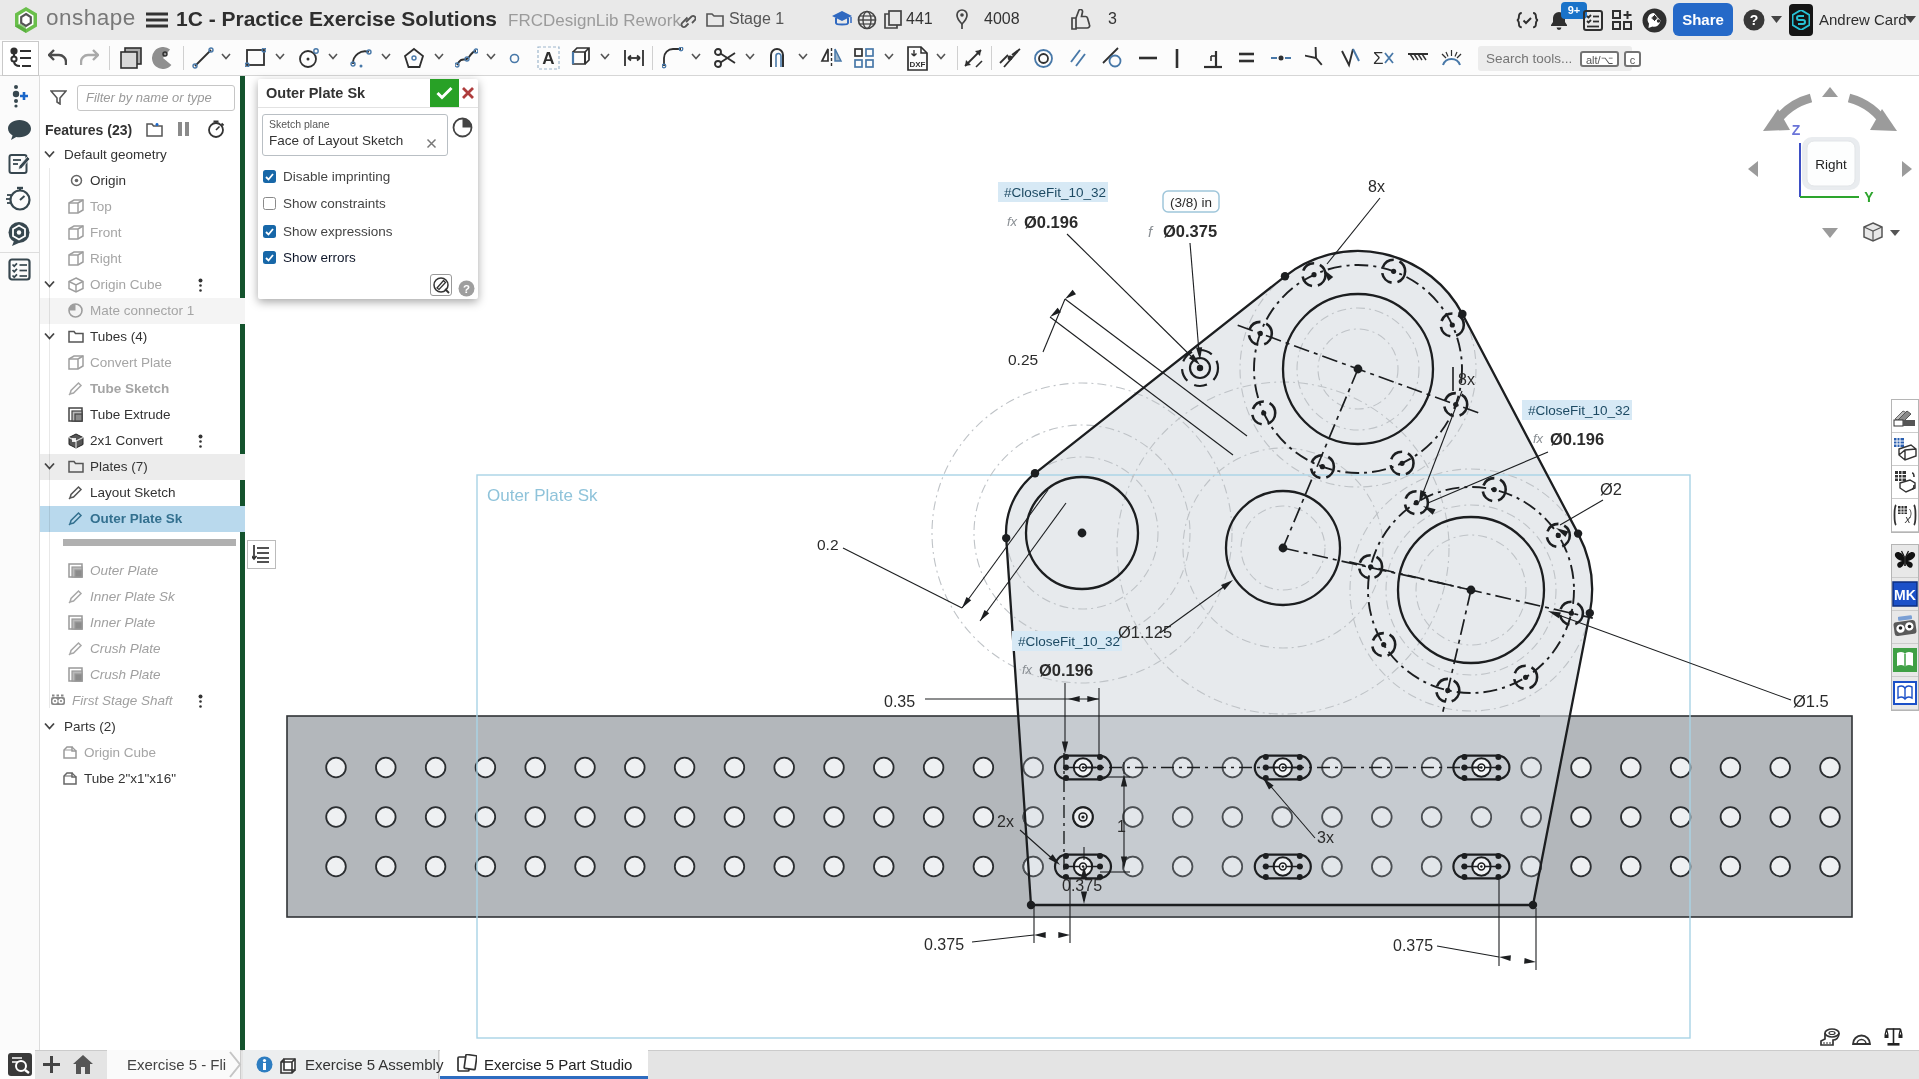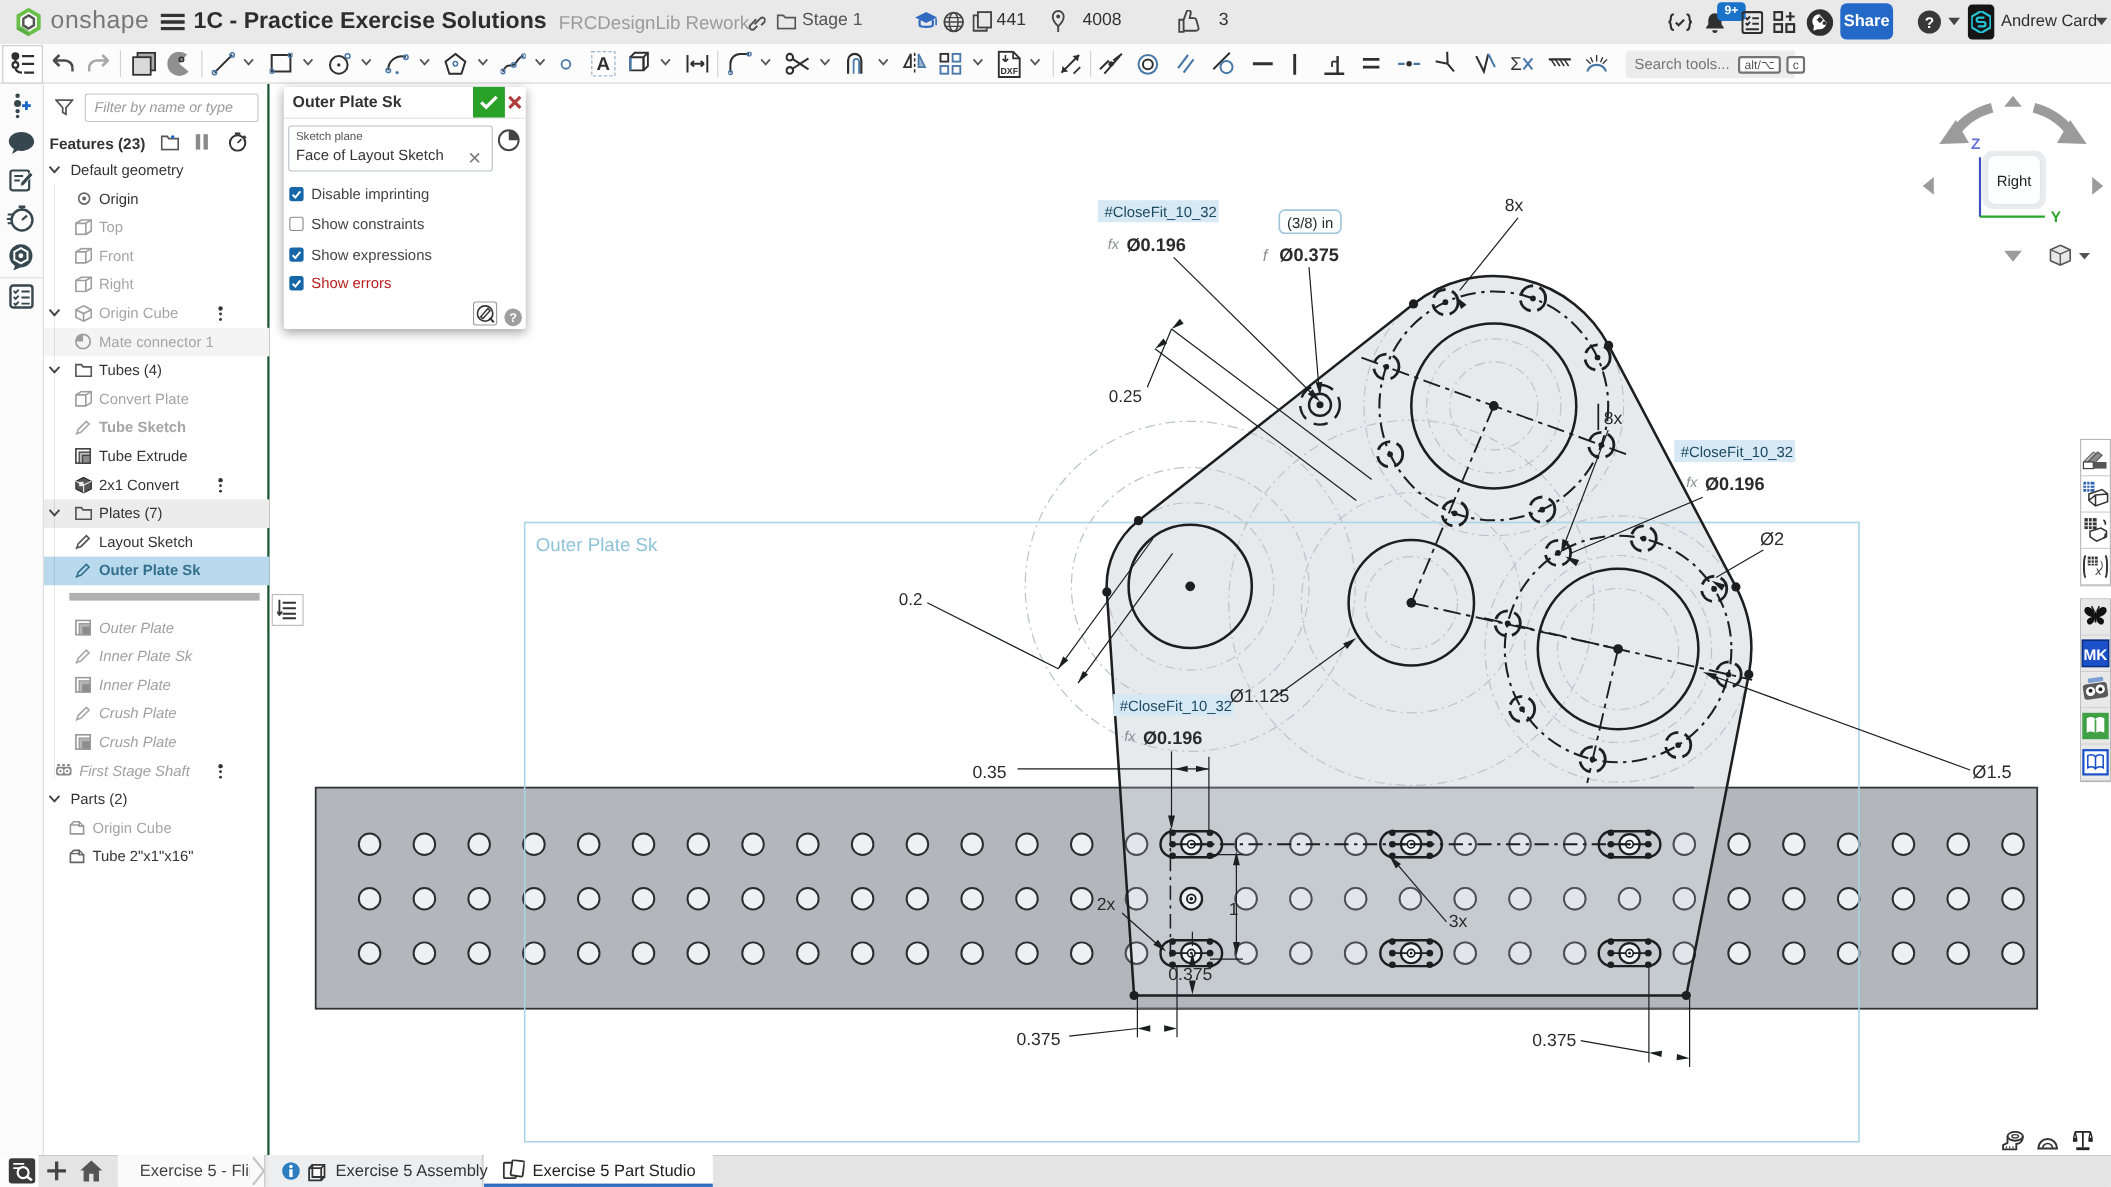--- a/index.html
+++ b/index.html
@@ -1,21 +1,21 @@
 <!DOCTYPE html>
 <html><head><meta charset="utf-8">
 <style>
 * { margin:0; padding:0; box-sizing:border-box; }
 html,body { width:1919px; height:1079px; overflow:hidden; background:#fff;
   font-family:"Liberation Sans", sans-serif; }
 .abs { position:absolute; }
 #topbar { left:0; top:0; width:1919px; height:40px; background:#e9e9e9; z-index:30; }
 #toolbar { left:0; top:40px; width:1919px; height:36px; background:#fcfcfc; border-bottom:1px solid #d6d6d6; z-index:30; }
 #leftstrip { left:0; top:76px; width:40px; height:974px; background:#fbfbfb; border-right:1px solid #ddd; z-index:25; }
-#featpanel { left:40px; top:76px; width:205px; height:974px; background:#fff; border-right:2px solid #14532d; z-index:25; }
+#featpanel { left:40px; top:76px; width:205px; height:974px; background:#fff; border-right:5px solid #14532d; z-index:25; }
 #cv { position:absolute; left:0; top:0; z-index:1; }
 #dialog { left:258px; top:79px; width:220px; height:220px; background:#fff; border-radius:2px;
   box-shadow:0 3px 10px rgba(0,0,0,0.35); z-index:40; }
 #bottombar { left:0; top:1050px; width:1919px; height:29px; background:#e4e4e4; border-top:1px solid #cbcbcb; z-index:30; }
 .row { position:absolute; left:0; width:205px; height:26px; }
 .row span { position:absolute; top:5px; font-size:13.5px; color:#333; white-space:nowrap; }
 .icon { position:absolute; }
 text { font-family:"Liberation Sans", sans-serif; }
 svg { display:block; }
 .kcap { display:inline-block; background:#fff; border:2px solid #737373; border-radius:3px;
@@ -470,21 +470,21 @@
       <path d="M12 5 a6.5 6.5 0 0 0 -5 10.5 l-0.5 4.5 l4 -1.5 a6.5 6.5 0 0 0 8 -6" fill="#fff"></path>
       <g fill="#2f2f2f">
         <circle cx="12.5" cy="10" r="2.2"></circle>
         <circle cx="16.5" cy="13" r="1.7"></circle>
       </g>
       <g stroke="#2f2f2f" stroke-width="1">
         <line x1="12.5" y1="7" x2="12.5" y2="13"></line>
         <line x1="9.5" y1="10" x2="15.5" y2="10"></line>
       </g>
     </svg>
-<div class="abs" style="left:1673px;top:3px;width:48px;height:33px;background:#2569c8;border-radius:6px;color:#fff;font-size:15px;font-weight:bold;text-align:center;line-height:33px">Share</div>
+<div class="abs" style="left:1673px;top:3px;width:60px;height:33px;background:#2569c8;border-radius:6px;color:#fff;font-size:15px;font-weight:bold;text-align:center;line-height:33px">Share</div>
 <svg class="abs" style="left:1743px;top:9px" width="22" height="22" viewBox="0 0 22 22">
       <circle cx="11" cy="11" r="10.5" fill="#383838"></circle>
       <text x="11" y="16" font-size="14" font-weight="bold" fill="#fff" text-anchor="middle">?</text>
     </svg>
 <svg class="abs" style="left:1771px;top:16px" width="11" height="7" viewBox="0 0 11 7">
       <polygon points="0,0 11,0 5.5,7" fill="#444"></polygon>
     </svg>
 <div class="abs" style="left:1789px;top:4px;width:24px;height:32px;background:#151515;border-radius:4px"></div>
 <svg class="abs" style="left:1792px;top:10px" width="18" height="20" viewBox="0 0 18 20">
       <path d="M9 0 L17.5 5 V15 L9 20 L0.5 15 V5 Z" fill="none" stroke="#27c2d6" stroke-width="2"></path>
@@ -1042,21 +1042,21 @@
 <div class="abs" style="left:25px;top:117px;font-size:13.5px;color:#444">Show constraints</div>
 <div class="abs" style="left:5px;top:146px;width:13px;height:13px;background:#1767a8;border-radius:2.5px"></div>
 <svg class="abs" style="left:7px;top:149px" width="9" height="8" viewBox="0 0 9 8">
       <path d="M1 4 L3.5 6.5 L8 1" fill="none" stroke="#fff" stroke-width="1.8"></path>
     </svg>
 <div class="abs" style="left:25px;top:145px;font-size:13.5px;color:#444">Show expressions</div>
 <div class="abs" style="left:5px;top:172px;width:13px;height:13px;background:#1767a8;border-radius:2.5px"></div>
 <svg class="abs" style="left:7px;top:175px" width="9" height="8" viewBox="0 0 9 8">
       <path d="M1 4 L3.5 6.5 L8 1" fill="none" stroke="#fff" stroke-width="1.8"></path>
     </svg>
-<div class="abs" style="left:25px;top:171px;font-size:13.5px;color:#b91c1c">Show errors</div>
+<div class="abs" style="left:25px;top:171px;font-size:13.5px;color:#0f172a">Show errors</div>
 <div class="abs" style="left:172px;top:195px;width:22px;height:22px;border:1px solid #999;border-radius:3px"></div>
 <svg class="abs" style="left:175px;top:198px" width="17" height="17" viewBox="0 0 17 17">
       <circle cx="8" cy="8" r="7" fill="none" stroke="#333" stroke-width="1.5"></circle>
       <path d="M4 11 L10.5 3.5 L12.5 5.5 L6 12.5 Z" fill="none" stroke="#333" stroke-width="1.3"></path>
       <line x1="12" y1="12" x2="16" y2="16" stroke="#333" stroke-width="1.8"></line>
     </svg>
 <svg class="abs" style="left:200px;top:201px" width="17" height="17" viewBox="0 0 17 17">
       <circle cx="8.5" cy="8.5" r="8" fill="#9e9e9e"></circle>
       <text x="8.5" y="13" font-size="11.5" font-weight="bold" fill="#fff" text-anchor="middle">?</text>
     </svg>

